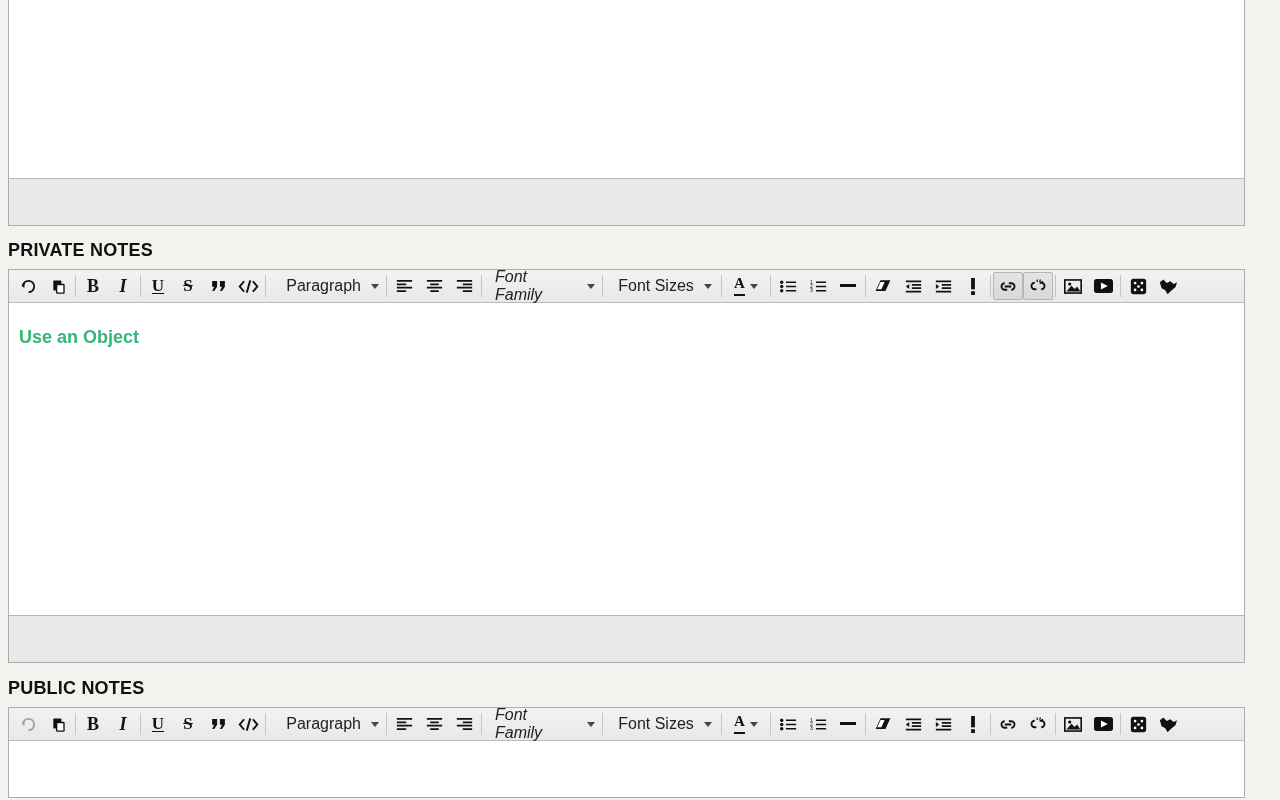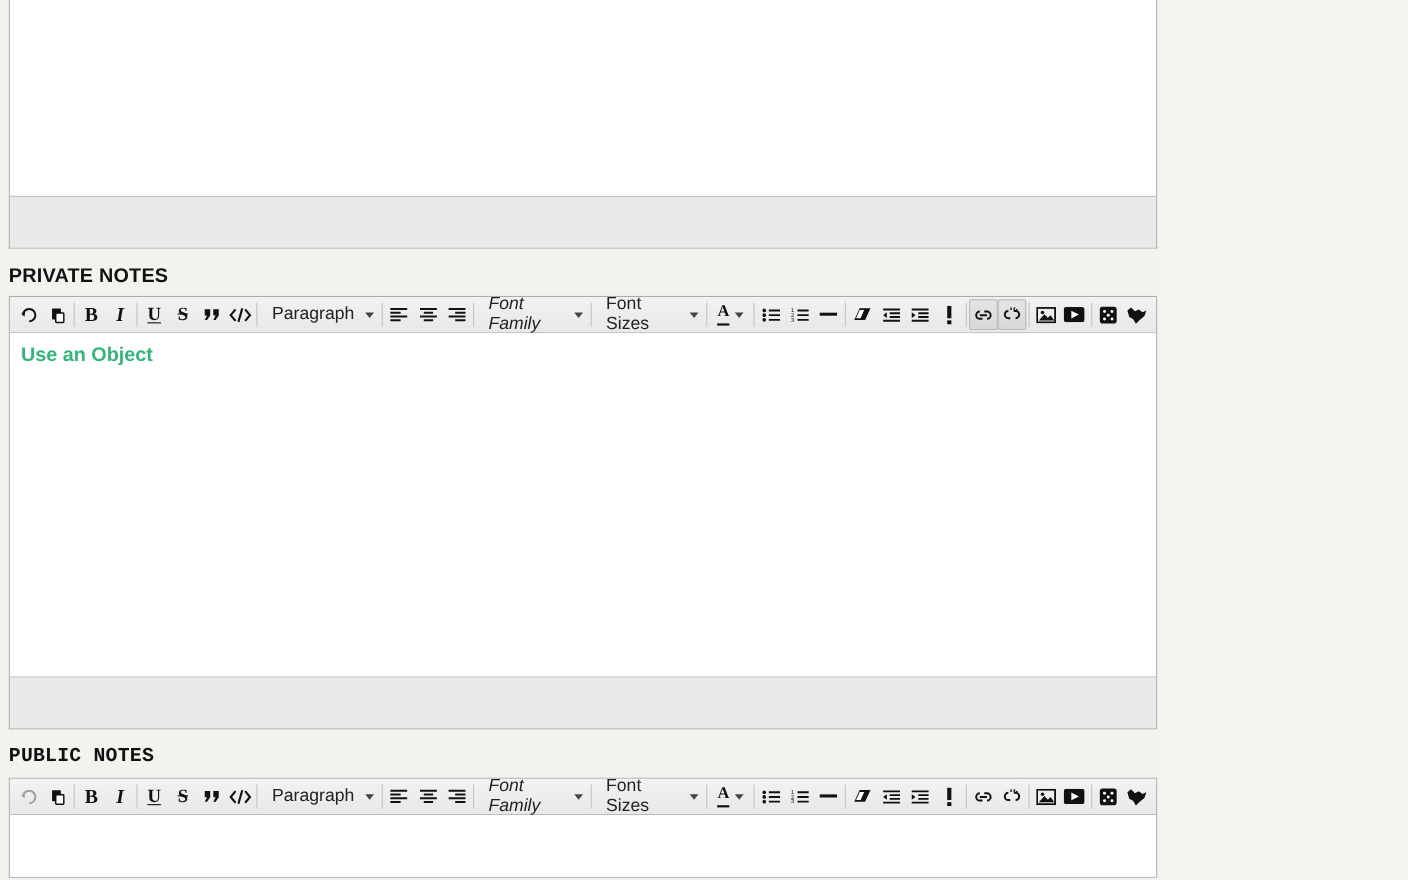--- a/index.html
+++ b/index.html
@@ -5,21 +5,21 @@
   html, body {
     margin: 0;
     padding: 0;
     width: 1280px;
     height: 800px;
     font-family: Arial, Helvetica, sans-serif;
     background: #f5f3ef;
     overflow: hidden;
   }
   .page {
-    width: 1052px;
+    width: 1245px;
     height: 800px;
     position: relative;
     background: #f4f2ee;
   }
 
   
   .editor-frame {
     position: absolute;
     left: 8px;
     right: 0;
@@ -92,42 +92,42 @@
     color: #222;
     font-size: 16px;
     border: 1px solid transparent;
     border-radius: 2px;
     box-sizing: border-box;
     cursor: pointer;
   }
   .tb-dropdown .caret {
     margin-left: 10px;
   }
-  .tb-dropdown.paragraph { width: 116px; }
+  .tb-dropdown.paragraph { width: 116px; justify-content: flex-end; }
   .tb-dropdown.fontfamily { width: 116px; font-style: italic; }
   .tb-dropdown.fontsizes { width: 114px; justify-content: center; }
 
   .caret {
     width: 0; height: 0;
     border-left: 4px solid transparent;
     border-right: 4px solid transparent;
     border-top: 5px solid #444;
     display: inline-block;
   }
 
   svg { display: block; }
 
   
   .content-private {
     height: 312px;
     background: #fff;
     border-bottom: 1px solid #b8b8b8;
   }
   .content-private .link-text {
-    padding: 9px 10px 0 10px;
+    padding: 24px 10px 0 10px;
     font-size: 18px;
     font-weight: 700;
     color: #34b67a;
   }
 
   .content-public {
     height: 56px;
     background: #fff;
   }
 
@@ -329,21 +329,21 @@
             <path fill="#111" d="M1 4 L5 1 L9 5 L13 3 L17 6 L21 4 L19 10 L14 14 L10 18 L7 13 L3 11 Z"></path>
           </svg>
       </div>
     </div>
     <div class="content-private">
       <div class="link-text">Use an Object</div>
     </div>
     <div class="statusbar"></div>
   </div>
 
-  <div class="section-label" style="top:678px;font-family:Liberation Mono, monospace;">PUBLIC NOTES</div>
+  <div class="section-label" style="top:678px;">PUBLIC NOTES</div>
 
   <div class="editor-frame" style="top:707px;">
     <div class="toolbar">
       <div class="tb-btn disabled">
         <svg width="17" height="17" viewBox="0 0 24 24">
             <path fill="none" stroke="#111" stroke-width="2.5" d="M4 12 A8 8 0 1 1 12 20"></path>
             <path fill="#111" d="M2 10 L7 7 L6 14 Z"></path>
           </svg>
       </div>
       <div class="tb-btn">

